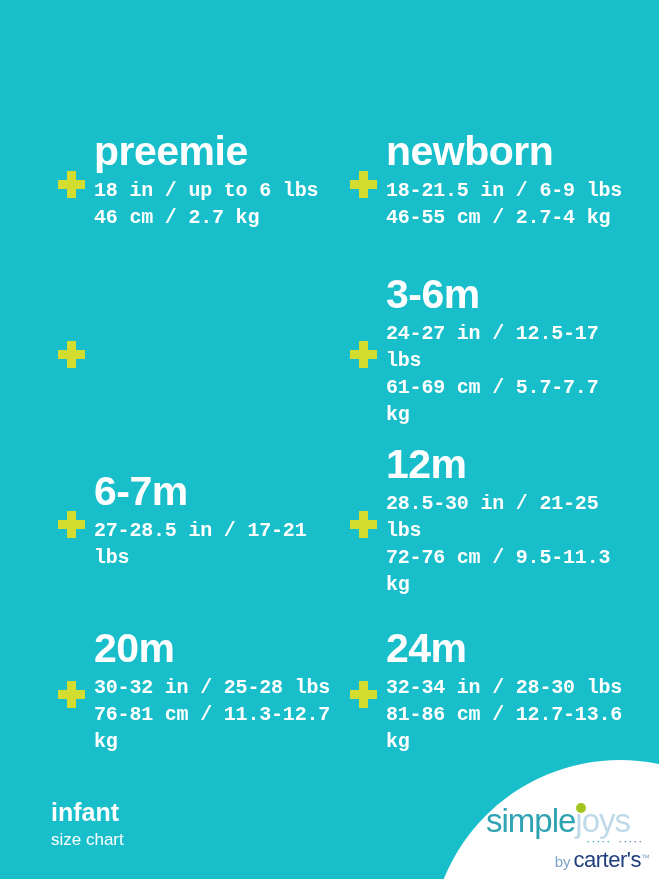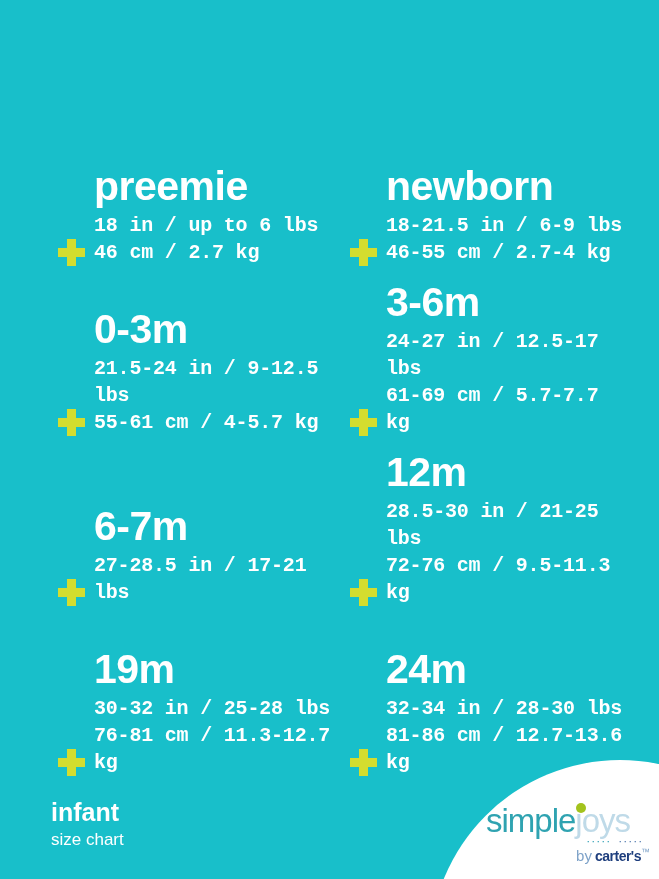--- a/index.html
+++ b/index.html
@@ -14,21 +14,21 @@
 
   
   .grid {
     position: absolute;
     left: 58px;
     top: 96px;
     display: grid;
     grid-template-columns: 292px 281px;
     grid-auto-rows: 170px;
   }
-  .cell { display: flex; align-items: flex-end; }
+  .cell { display: flex; align-items: center; }
   .plus {
     position: relative;
     width: 27px; height: 27px;
     flex: 0 0 27px;
     margin: 7px 9px 0 0;
   }
   .plus::before {
     content: ''; position: absolute;
     left: 0; top: 9px; width: 27px; height: 9px;
     background: var(--plus, #d3dd2f);
@@ -79,21 +79,21 @@
     width: 10px; height: 10px;
     border-radius: 50%;
     background: var(--logo-jdot, #a3c31d);
   }
   .logo-stitches { text-align: right; padding-right: 6px; margin-top: -2px; line-height: 7px; white-space: nowrap; }
   .stitch { font-size: 9px; font-weight: 700; letter-spacing: 2px; }
   .stitch-teal { color: var(--stitch-teal, #3fa8bb); margin-right: 7px; }
   .stitch-blue { color: var(--stitch-blue, #5b82b3); }
   .logo-line2 { text-align: right; margin-top: 1px; white-space: nowrap; }
   .logo-by { font-size: 15px; color: var(--logo-by, #7fa3c9); margin-right: 3px; }
-  .logo-carters { font-size: 14px; font-weight: 700; color: var(--logo-carters, #1e3e7d); letter-spacing: -0.5px; }
+  .logo-carters { font-size: 22px; font-weight: 400; color: var(--logo-carters, #1e3e7d); letter-spacing: -0.5px; }
   .logo-tm { font-size: 9px; color: var(--logo-by, #7fa3c9); vertical-align: super; }
 </style>
 </head>
 <body>
 
 <div class="canvas">
 
   <div class="grid">
 
     <div class="cell">
@@ -109,25 +109,20 @@
       <span class="plus"></span>
       <div>
         <div class="size-label">newborn</div>
         <div class="size-line first">18-21.5 in / 6-9 lbs</div>
         <div class="size-line">46-55 cm / 2.7-4 kg</div>
       </div>
     </div>
 
     <div class="cell">
       <span class="plus"></span>
-      <div>
-        <div class="size-label">0-3m</div>
-        <div class="size-line first">21.5-24 in / 9-12.5 lbs</div>
-        <div class="size-line">55-61 cm / 4-5.7 kg</div>
-      </div>
     </div>
 
     <div class="cell">
       <span class="plus"></span>
       <div>
         <div class="size-label">3-6m</div>
         <div class="size-line first">24-27 in / 12.5-17 lbs</div>
         <div class="size-line">61-69 cm / 5.7-7.7 kg</div>
       </div>
     </div>
@@ -145,21 +140,21 @@
       <div>
         <div class="size-label">12m</div>
         <div class="size-line first">28.5-30 in / 21-25 lbs</div>
         <div class="size-line">72-76 cm / 9.5-11.3 kg</div>
       </div>
     </div>
 
     <div class="cell">
       <span class="plus"></span>
       <div>
-        <div class="size-label">19m</div>
+        <div class="size-label">20m</div>
         <div class="size-line first">30-32 in / 25-28 lbs</div>
         <div class="size-line">76-81 cm / 11.3-12.7 kg</div>
       </div>
     </div>
 
     <div class="cell">
       <span class="plus"></span>
       <div>
         <div class="size-label">24m</div>
         <div class="size-line first">32-34 in / 28-30 lbs</div>

